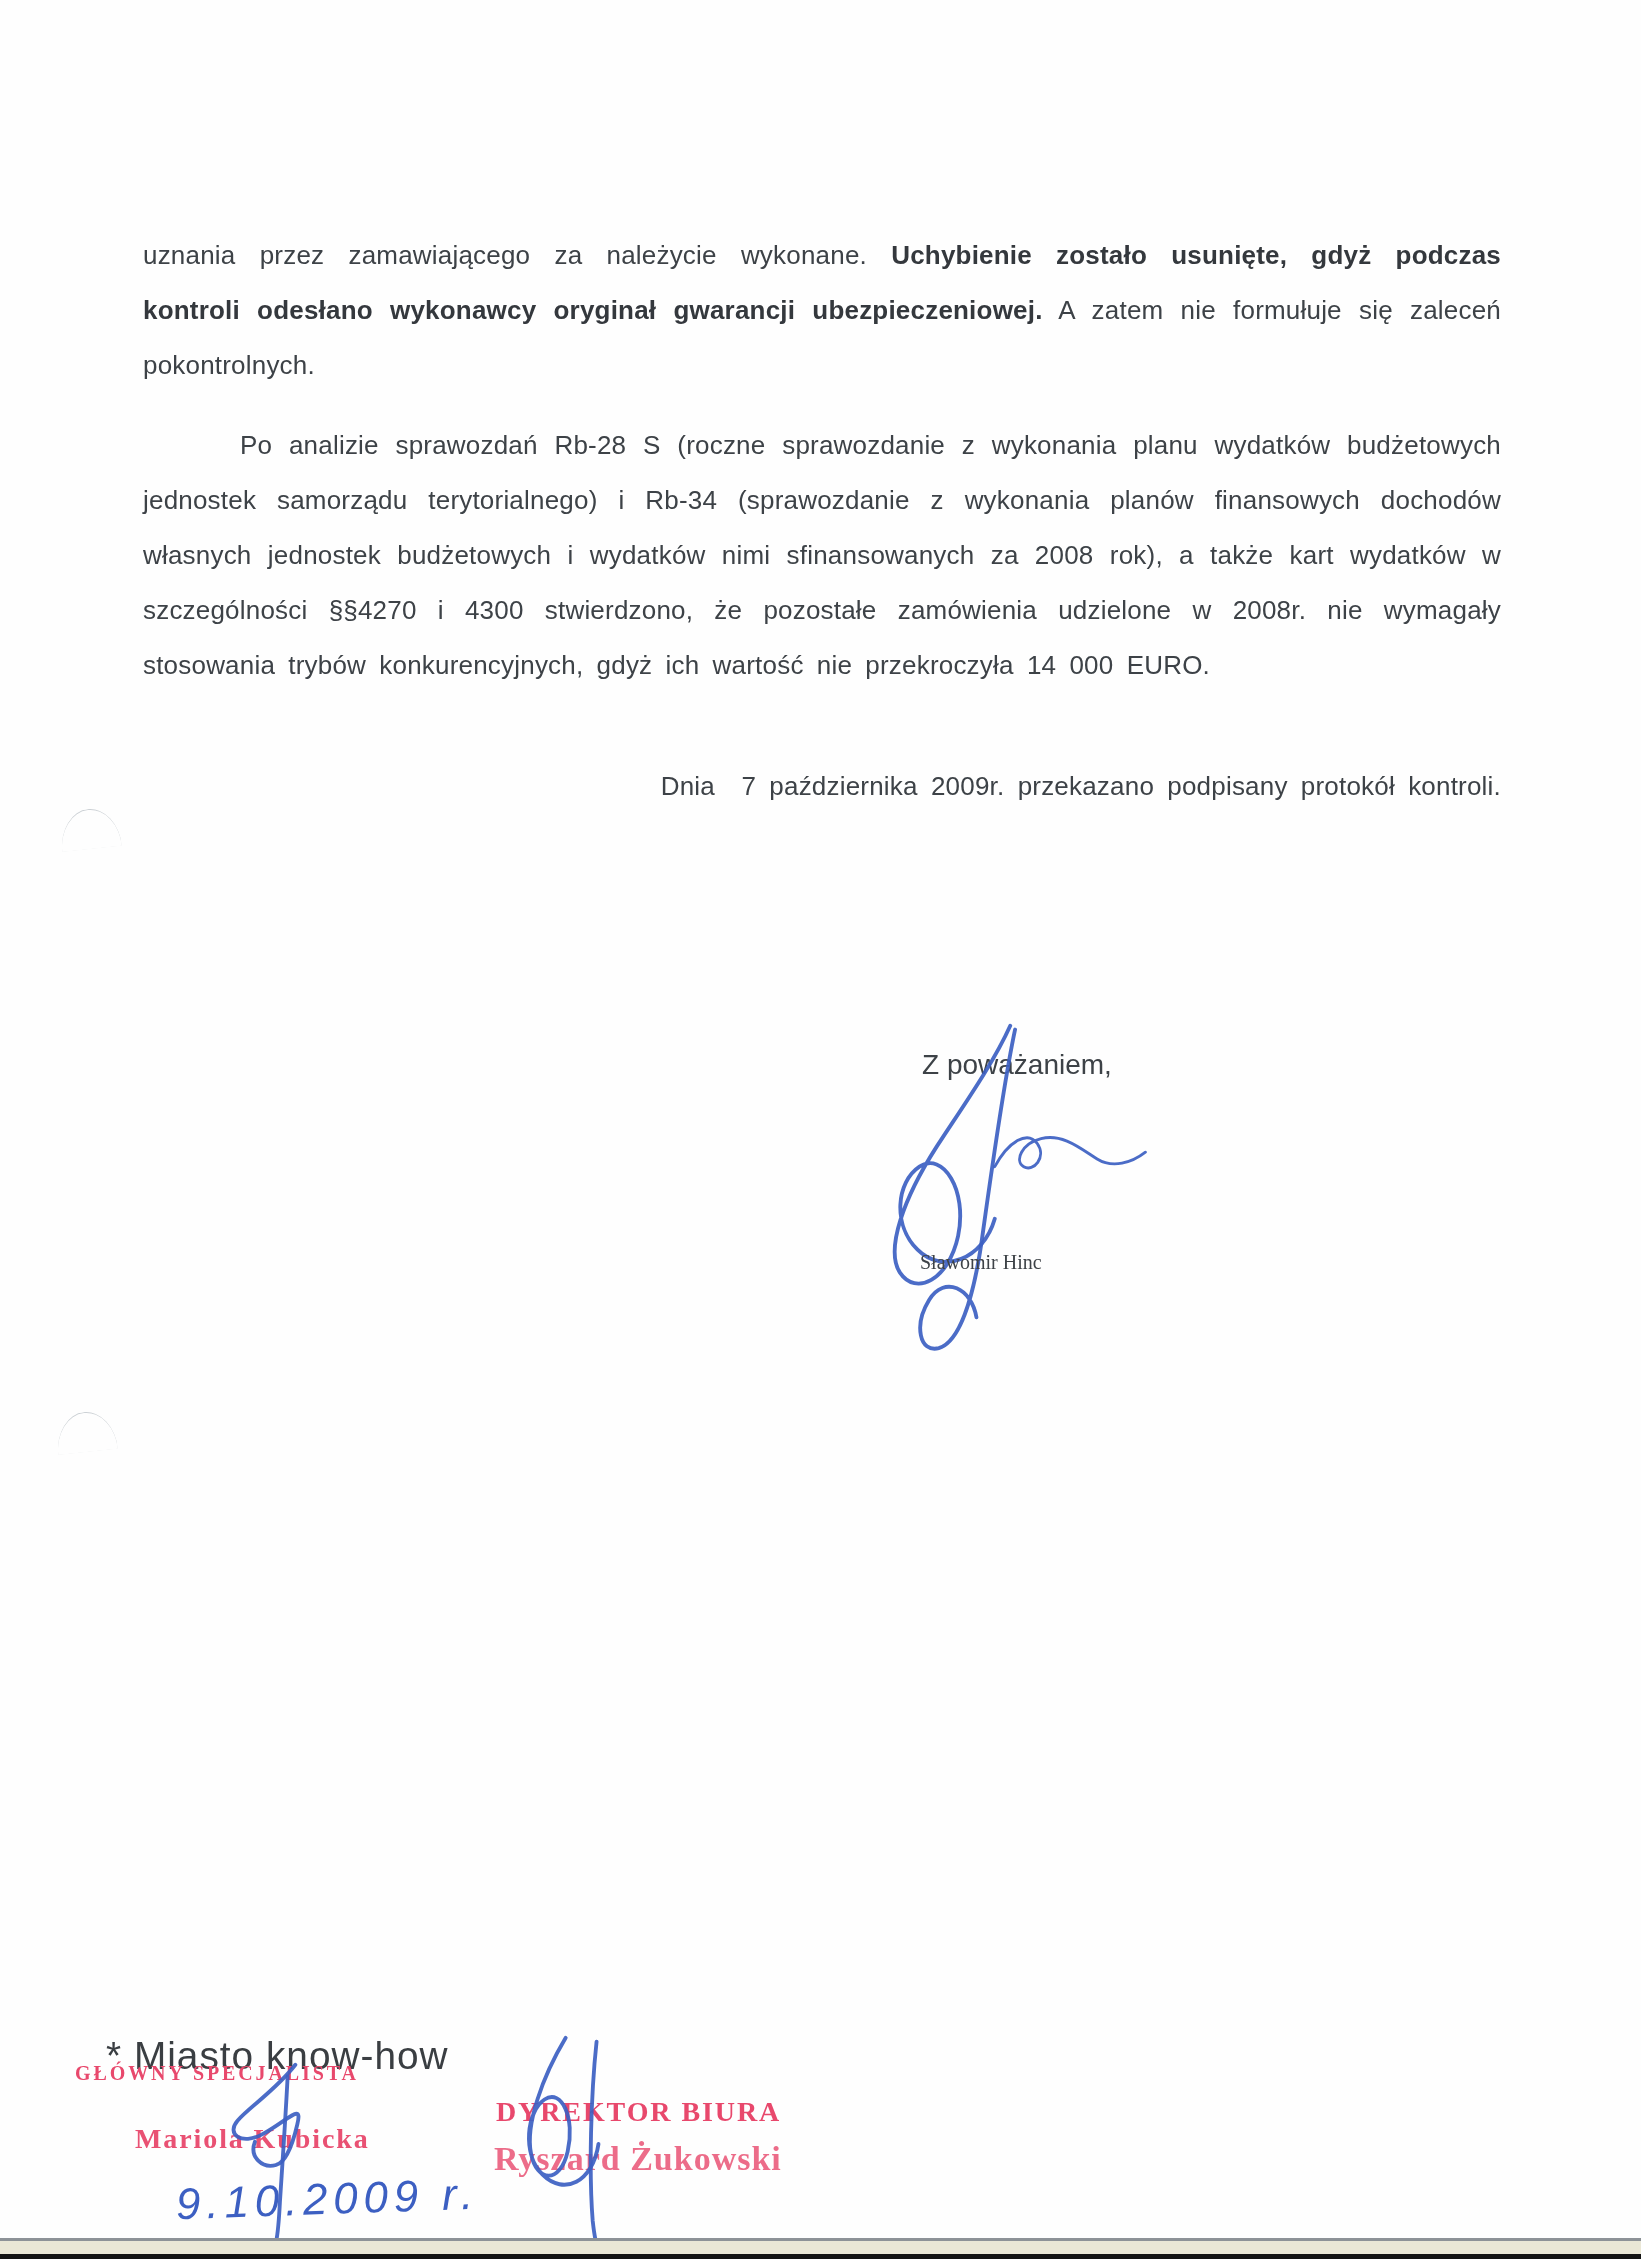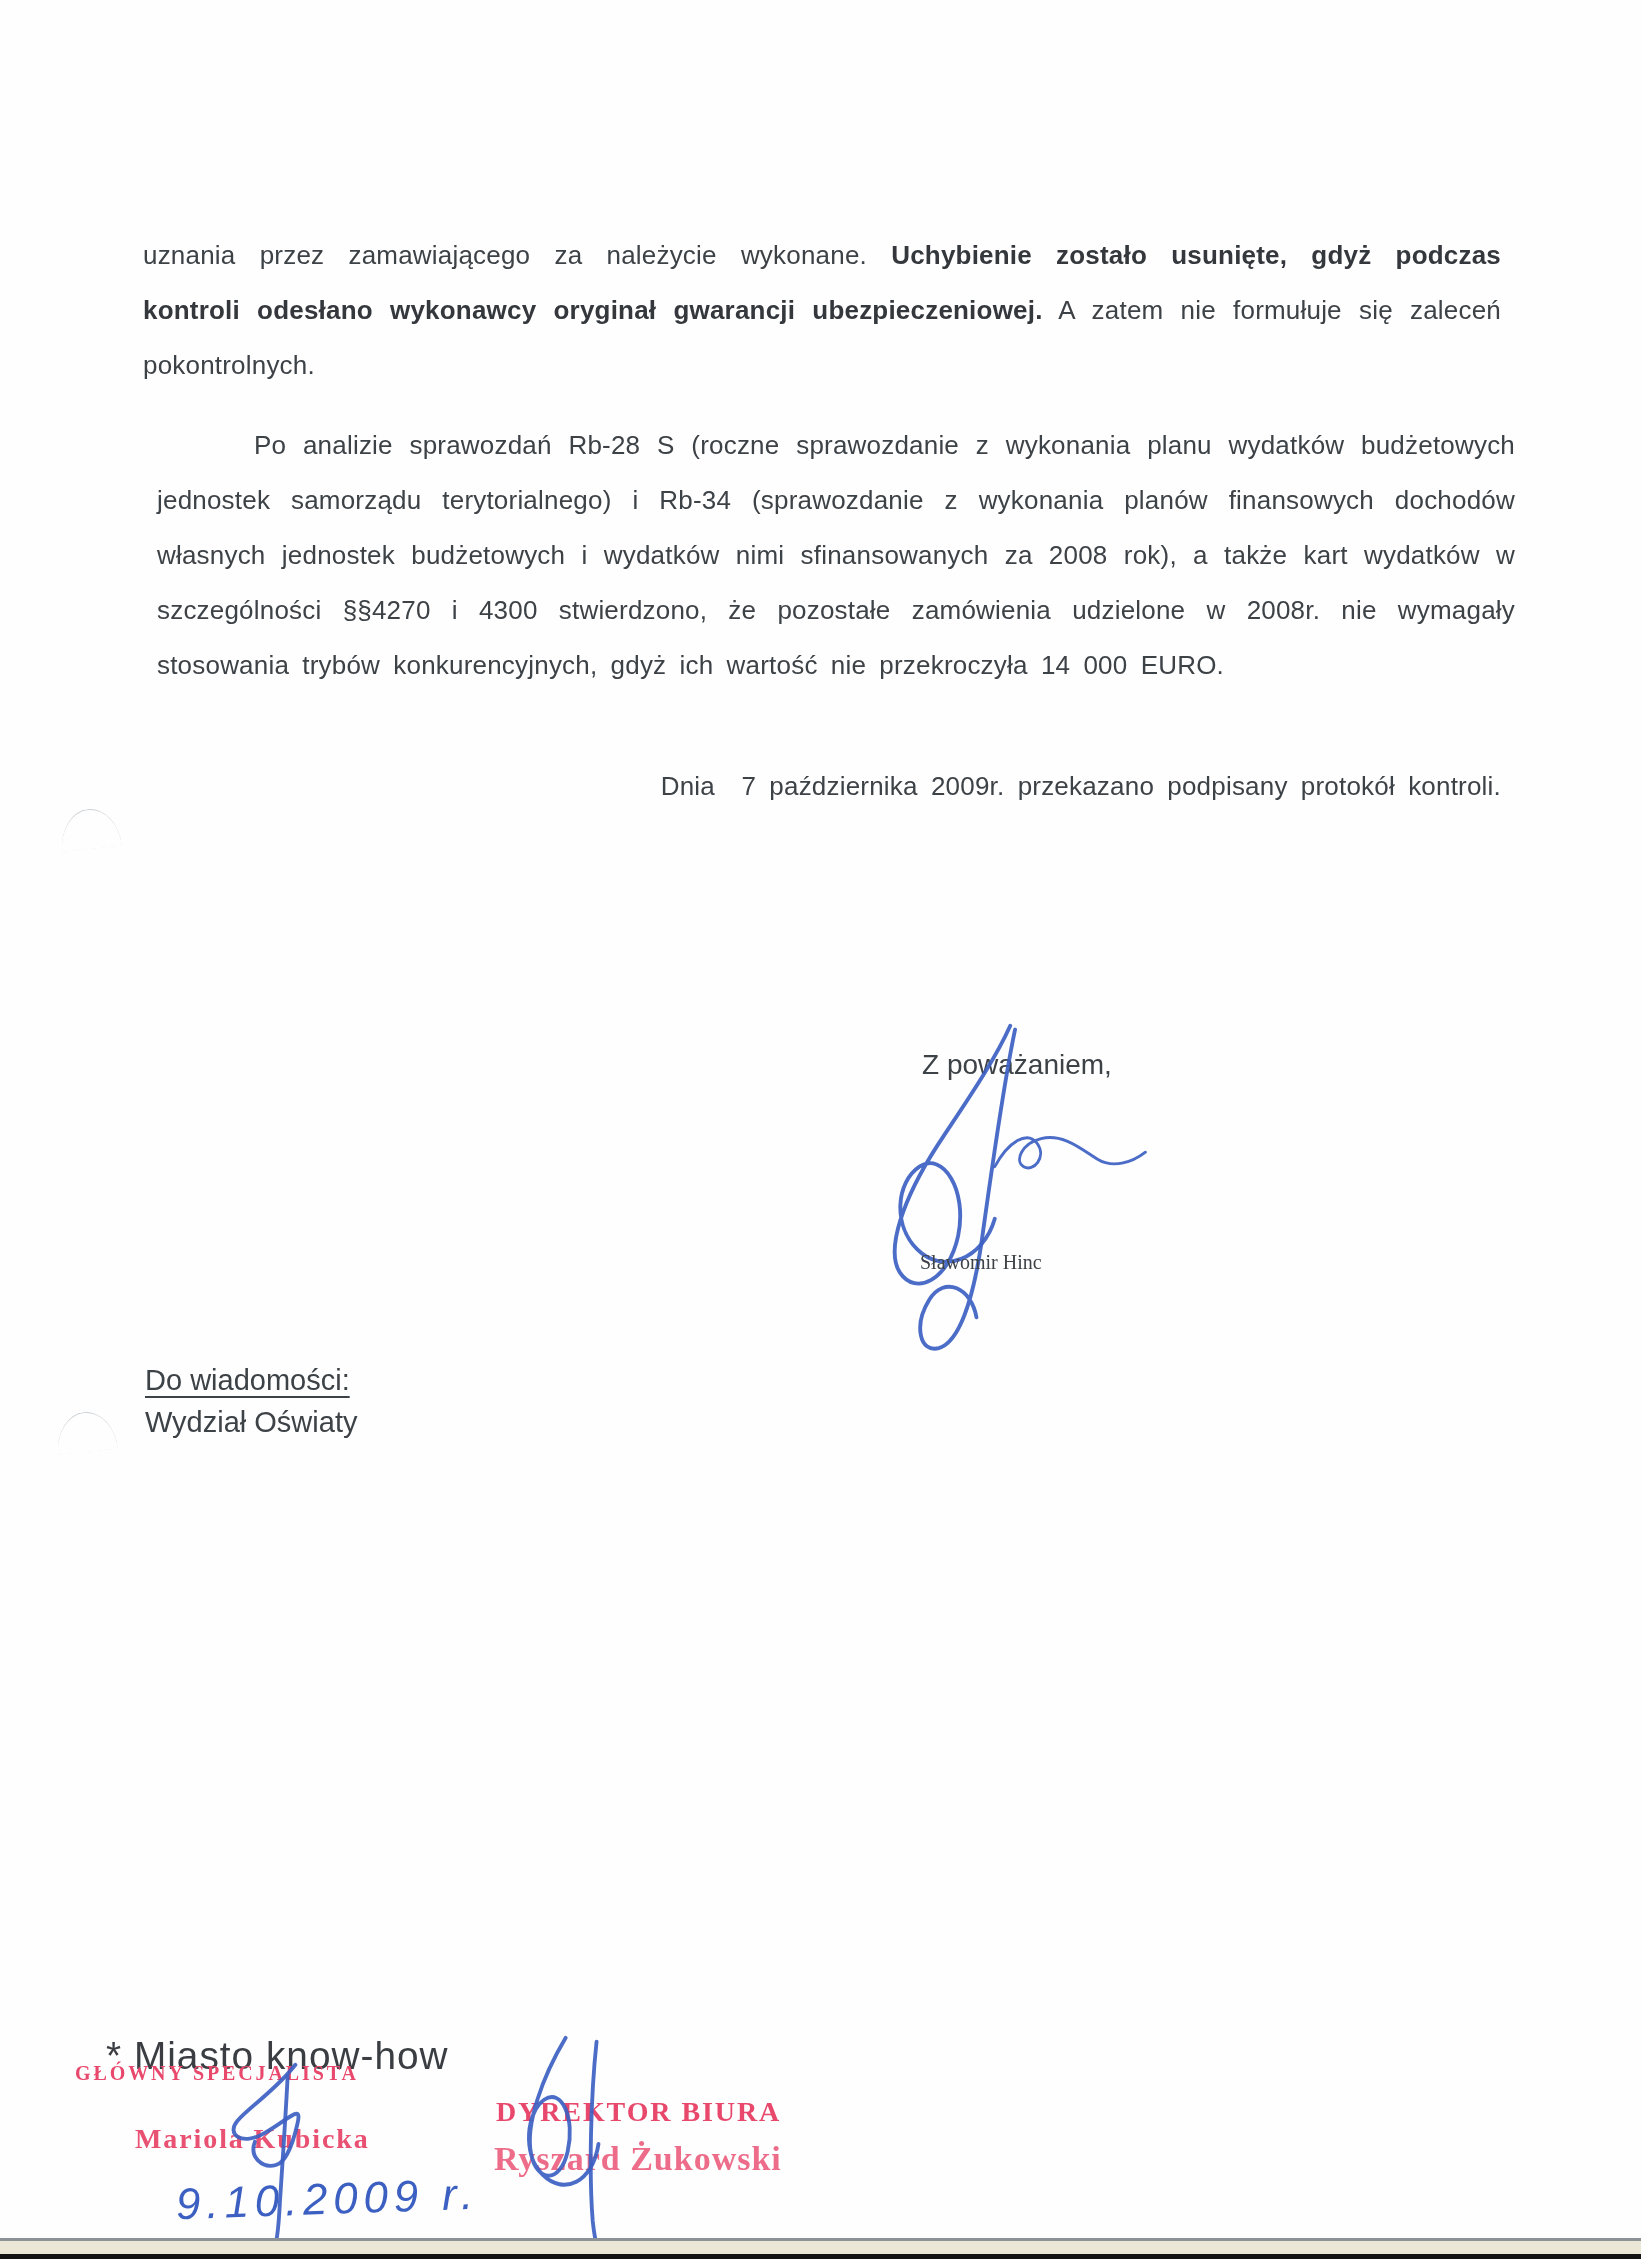--- a/index.html
+++ b/index.html
@@ -13,21 +13,21 @@
   }
   
   .bodytext{
     position:absolute;
     left:143px;width:1358px;
     font-size:26px;line-height:55px;
     letter-spacing:0.2px;word-spacing:5.8px;
     text-align:justify;
   }
   .p1{top:228px;}
-  .p2{top:418px;text-indent:97px;margin-left:14px;}
+  .p2{top:418px;text-indent:97px;}
   .p3{top:759px;text-indent:97px;text-align:right;white-space:pre-wrap;}
   .bodytext b{font-weight:bold;color:#34383d;}
   
   .salutation{position:absolute;left:922px;top:1049px;font-size:28px;}
   .signer-name{position:absolute;left:920px;top:1251px;font-size:20px;font-family:Liberation Serif, serif;}
   .sig-hinc{position:absolute;left:848px;top:1016px;width:309px;height:338px;}
   .sig-stroke{fill:none;stroke:#3c5fc2;stroke-width:4;stroke-linecap:round;opacity:.92;}
   .sig-stroke.thin{stroke-width:3;}
   
   .dist{position:absolute;left:145px;top:1359px;font-size:29px;line-height:42px;}
@@ -81,24 +81,20 @@
   <div class="salutation">Z poważaniem,</div>
 
   <svg class="sig-hinc" viewBox="0 0 320 350" xmlns="http://www.w3.org/2000/svg">
     <path class="sig-stroke" d="M168,10 C150,50 118,95 92,135 C58,188 38,242 54,266 C70,290 104,274 114,228 C124,180 98,140 74,156 C50,172 46,216 72,242 C98,268 140,252 152,210"></path>
     <path class="sig-stroke" d="M173,14 C162,66 150,150 140,222 C130,298 114,338 94,344 C74,349 68,320 84,294 C100,268 128,282 133,312"></path>
     <path class="sig-stroke thin" d="M152,156 C166,130 186,118 196,132 C206,146 192,162 182,156 C172,150 180,132 200,127 C222,121 242,138 258,148 C274,158 294,152 308,141"></path>
   </svg>
 
   <div class="signer-name">Sławomir Hinc</div>
 
-  <div class="dist">
-    <div class="head">Do wiadomości:</div>
-    <div>Wydział Oświaty</div>
-  </div>
 
   <div class="watermark">* Miasto know-how</div>
 
   <div class="stamp stamp-l-title">GŁÓWNY SPECJALISTA</div>
   <div class="stamp stamp-l-name">Mariola Kubicka</div>
 
   <svg class="sig-kubicka" viewBox="0 0 120 195" xmlns="http://www.w3.org/2000/svg">
     <path class="sig-stroke" d="M78,8 C58,34 30,52 18,66 C6,80 22,92 44,80 C70,66 86,46 80,70 C74,96 66,110 58,112 C44,116 30,104 36,88"></path>
     <path class="sig-stroke" d="M70,20 C68,60 64,120 62,150 C61,170 60,182 58,192"></path>
   </svg>

